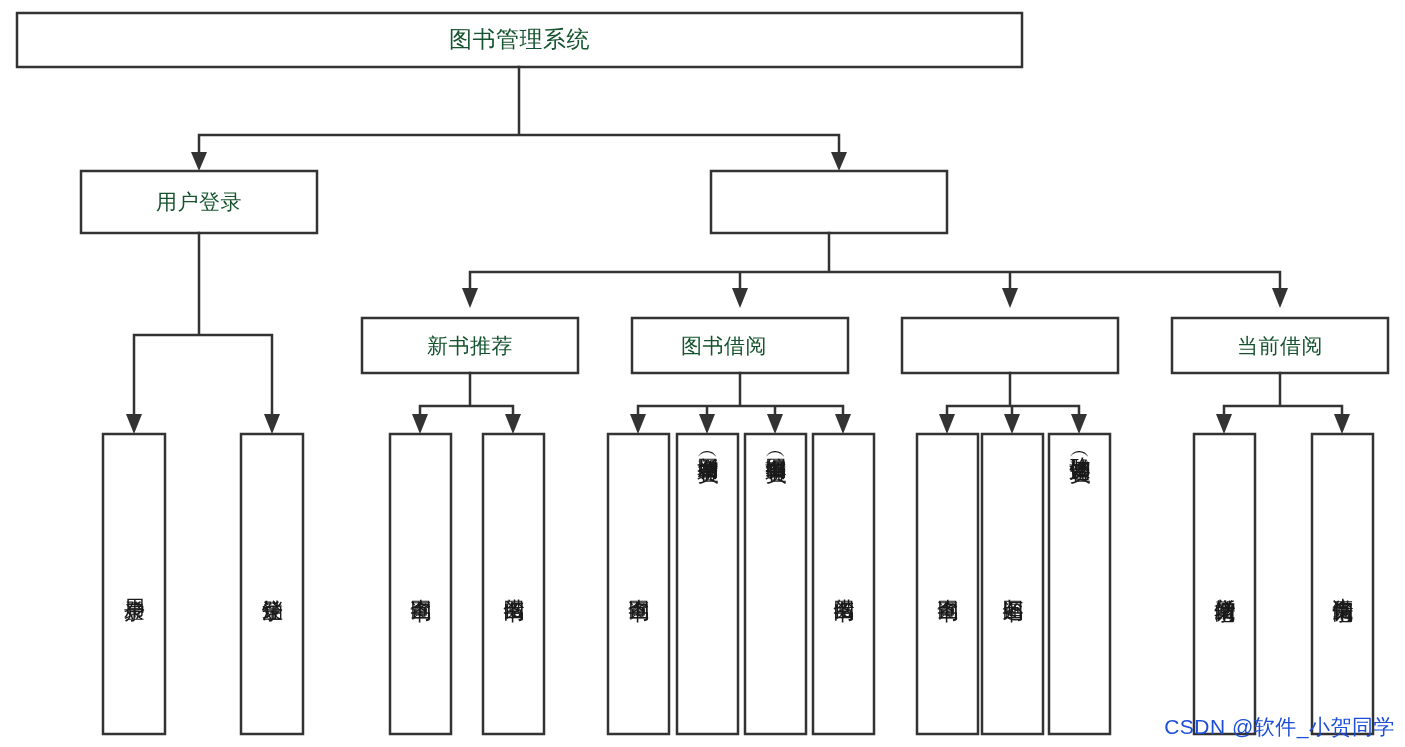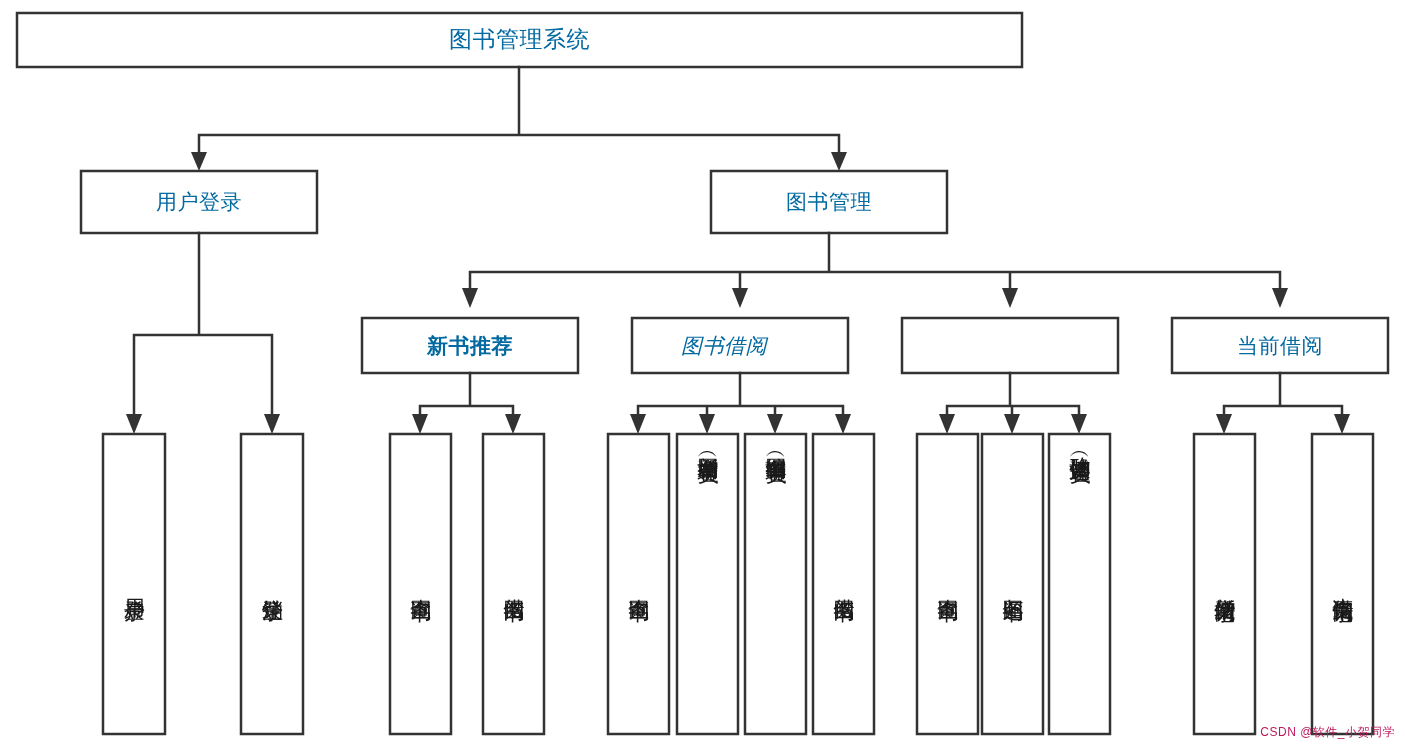--- a/index.html
+++ b/index.html
@@ -40,21 +40,21 @@
   }
   .arrow-head {
     fill: #333333;
     stroke: none;
   }
   .node-label-h {
     position: absolute;
     display: flex;
     align-items: center;
     justify-content: center;
-    color: #0369a1;
+    color: #14532d;
     font-size: 21px;
     line-height: 1.2;
     letter-spacing: 0.5px;
     white-space: nowrap;
     pointer-events: none;
   }
   .node-label-v {
     position: absolute;
     display: flex;
     align-items: center;
@@ -65,22 +65,22 @@
     letter-spacing: 1px;
     writing-mode: vertical-rl;
     text-orientation: upright;
     pointer-events: none;
     overflow: hidden;
   }
   .watermark {
     position: absolute;
     right: 10px;
     bottom: 6px;
-    color: #be185d;
-    font-size: 12px;
+    color: #1d4ed8;
+    font-size: 21px;
     letter-spacing: 0.5px;
     white-space: nowrap;
     user-select: none;
   }
 </style>
 </head>
 <body>
 
 <div id="diagram-root">
 
@@ -149,24 +149,23 @@
     <rect class="node-box" x="982" y="434" width="61" height="300"></rect>
     <rect class="node-box" x="1049" y="434" width="61" height="300"></rect>
 
     <rect class="node-box" x="1194" y="434" width="61" height="300"></rect>
     <rect class="node-box" x="1312" y="434" width="61" height="300"></rect>
   </svg>
 
   <div class="node-label-h" style="left:17px; top:13px; width:1005px; height:54px; font-size:23px;">图书管理系统</div>
 
   <div class="node-label-h" style="left:81px; top:171px; width:236px; height:62px;">用户登录</div>
-  <div class="node-label-h" style="left:711px; top:171px; width:236px; height:62px;">图书管理</div>
 
-  <div class="node-label-h" style="left:362px; top:318px; width:216px; height:55px;font-weight:bold;">新书推荐</div>
-  <div class="node-label-h" style="left:632px; top:318px; width:184px; height:55px;font-style:italic;">图书借阅</div>
+  <div class="node-label-h" style="left:362px; top:318px; width:216px; height:55px;">新书推荐</div>
+  <div class="node-label-h" style="left:632px; top:318px; width:184px; height:55px;">图书借阅</div>
   <div class="node-label-h" style="left:1172px; top:318px; width:216px; height:55px;">当前借阅</div>
 
   <div class="node-label-v" style="left:103px; top:434px; width:62px; height:300px;">用户登录</div>
   <div class="node-label-v" style="left:241px; top:434px; width:62px; height:300px;">注销登录</div>
 
   <div class="node-label-v" style="left:390px; top:434px; width:61px; height:300px;">查询图书</div>
   <div class="node-label-v" style="left:483px; top:434px; width:61px; height:300px;">借阅图书</div>
 
   <div class="node-label-v" style="left:608px; top:434px; width:61px; height:300px;">查询图书</div>
   <div class="node-label-v" style="left:677px; top:440px; width:61px; height:294px; justify-content:flex-start;">新增图书（管理员）</div>

